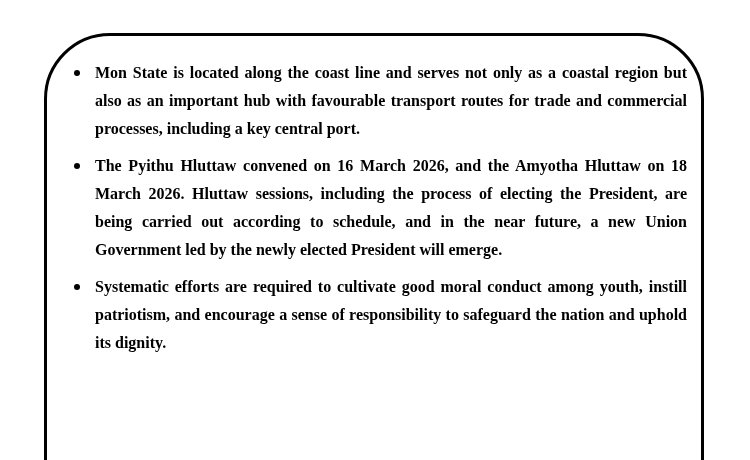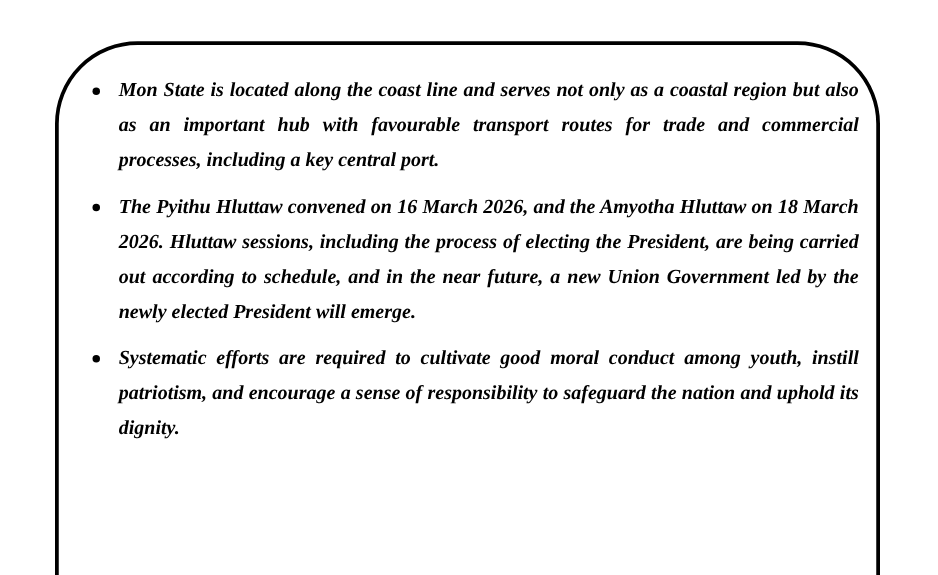--- a/index.html
+++ b/index.html
@@ -22,21 +22,20 @@
     height: 620px; 
     border: 3px solid #000000;
     border-radius: 66px;
     box-sizing: border-box;
     background: #ffffff;
   }
   ul.bullets {
     margin: 0;
     padding: 23px 14px 0 48px;
     list-style: none;
-    font-style: italic;
   }
   ul.bullets li {
     position: relative;
     font-weight: 700;
     font-size: 16px;
     line-height: 28px;
     color: #000000;
     text-align: justify;
     text-justify: inter-word;
     margin: 0 0 9px 0;

